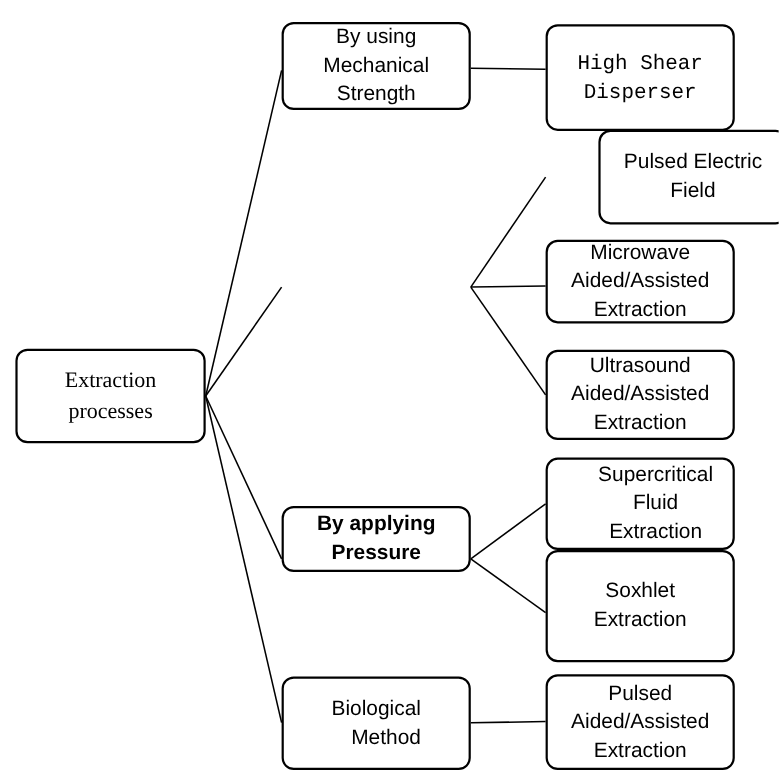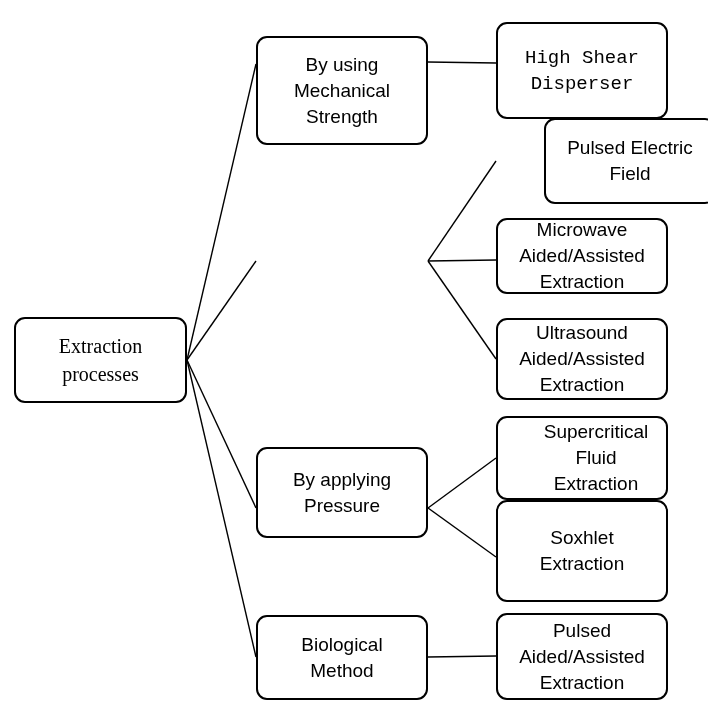--- a/index.html
+++ b/index.html
@@ -70,29 +70,29 @@
 
     <line x1="428" y1="508" x2="496" y2="458"></line>
     <line x1="428" y1="508" x2="496" y2="557"></line>
 
     <line x1="428" y1="657" x2="496" y2="656"></line>
   </svg>
 
   <div class="node root" style="left:14px; top:317px; width:173px; height:86px;">Extraction
 processes</div>
 
-  <div class="node col2" style="top:20px; height:109px;margin-top:16px;">By using
+  <div class="node col2" style="top:20px; height:80px;">By using
 Mechanical
 Strength</div>
 
 
-  <div class="node col2" style="top:447px; height:91px;">By applying
+  <div class="node col2" style="top:460px; height:60px;font-weight:bold;">By applying
 Pressure</div>
 
-  <div class="node col2" style="top:615px; height:85px;">Biological
+  <div class="node col2" style="top:615px; height:85px;text-align:right;">Biological
 Method</div>
 
   <div class="node col3" style="top:22px; height:97px;font-family:Liberation Mono, monospace;">High Shear
 Disperser</div>
 
   <div class="node col3" style="top:118px; height:86px;margin-left:48px;">Pulsed Electric
 Field</div>
 
   <div class="node col3" style="top:218px; height:76px;">Microwave
 Aided/Assisted

